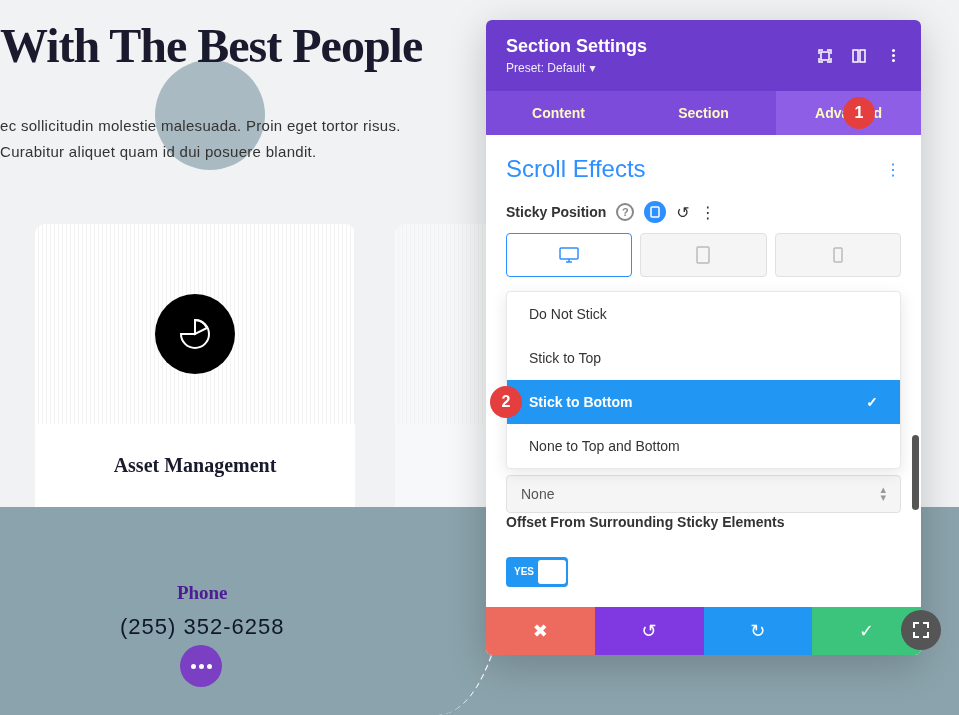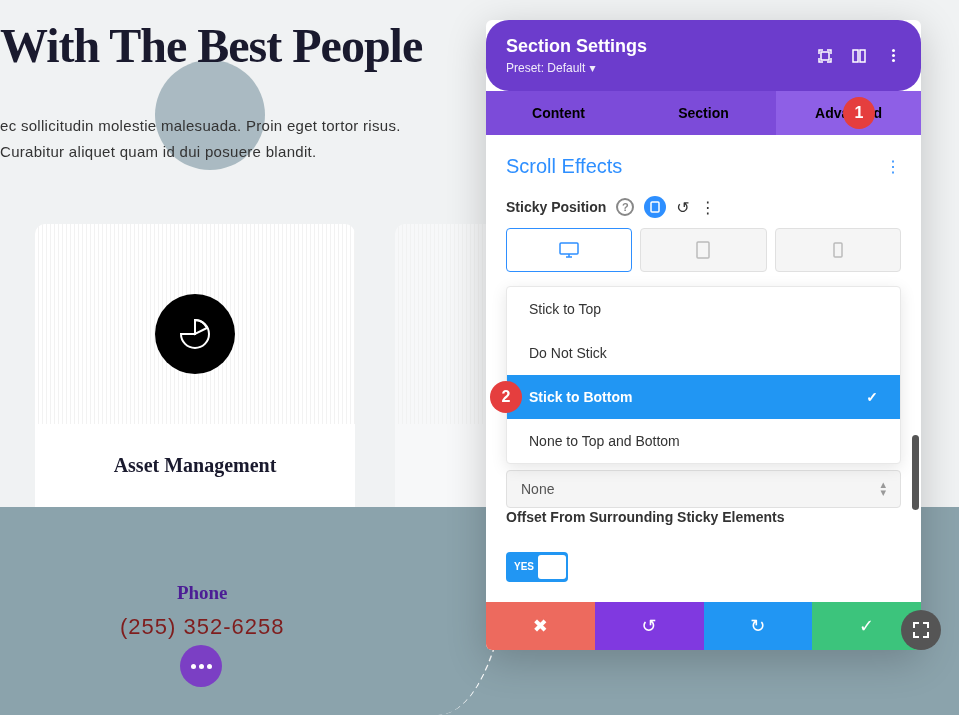--- a/index.html
+++ b/index.html
@@ -12,44 +12,44 @@
     
     .cards-row { display: flex; gap: 40px; margin-top: 60px; padding: 0 35px; }
     .card { background: #fff; border-radius: 10px; width: 320px; height: 300px; padding: 30px; display: flex; flex-direction: column; align-items: center; position: relative; overflow: hidden; }
     .wave-bg { position: absolute; top: 0; left: 0; right: 0; height: 200px; background-image: repeating-linear-gradient(90deg, transparent 0 3px, #e5e5e5 3px 4px); opacity: 0.5; }
     .card-icon { width: 80px; height: 80px; border-radius: 50%; background: #000; display: flex; align-items: center; justify-content: center; margin-top: 40px; position: relative; z-index: 2; }
     .card-title { font-family: Georgia, serif; font-size: 20px; font-weight: 700; margin-top: 80px; color: #1a1a2e; position: relative; z-index: 2; }
     
     .bottom-section { position: absolute; bottom: 0; left: 0; right: 0; height: 208px; background: #8ba3ac; display: flex; align-items: center; padding-left: 120px; }
     .contact-block { text-align: center; }
     .contact-label { font-family: Georgia, serif; font-size: 19px; font-weight: 700; color: #4c1d95; }
-    .contact-value { font-size: 22px; color: #7f1d1d; margin-top: 10px; letter-spacing: 1px; }
+    .contact-value { font-size: 22px; color: #0f172a; margin-top: 10px; letter-spacing: 1px; }
     
     .dots-btn { position: absolute; bottom: 28px; left: 180px; width: 42px; height: 42px; border-radius: 50%; background: #7b3fc4; display: flex; align-items: center; justify-content: center; gap: 3px; cursor: pointer; }
     .dots-btn span { width: 5px; height: 5px; border-radius: 50%; background: #fff; }
     
     .dashed-line { position: absolute; bottom: 0; left: 390px; width: 120px; height: 290px; border-right: 2px dashed #fff; border-radius: 0 0 60% 0; }
     
     
     .modal { position: absolute; top: 20px; right: 38px; width: 435px; background: #fff; box-shadow: 0 10px 40px rgba(0,0,0,0.2); border-radius: 6px; overflow: hidden; }
-    .modal-header { background: #6c3ccc; color: #fff; padding: 16px 20px; display: flex; align-items: center; justify-content: space-between; border-radius: 23px; }
+    .modal-header { background: #6c3ccc; color: #fff; padding: 16px 20px; display: flex; align-items: center; justify-content: space-between; }
     .modal-header-left { display: flex; flex-direction: column; gap: 4px; }
     .modal-title { font-size: 18px; font-weight: 700; }
     .modal-preset { font-size: 12px; opacity: 0.9; display: flex; align-items: center; gap: 4px; }
     .modal-header-icons { display: flex; gap: 18px; align-items: center; }
     .hi { width: 16px; height: 16px; display: flex; align-items: center; justify-content: center; cursor: pointer; color: #fff; }
     
     .tabs { background: #7c4bd9; display: flex; position: relative; }
-    .tab { flex: 1; padding: 14px 0; text-align: center; color: #000000; font-size: 14px; font-weight: 600; cursor: pointer; }
+    .tab { flex: 1; padding: 14px 0; text-align: center; color: #fef9c3; font-size: 14px; font-weight: 600; cursor: pointer; }
     .tab.active { background: #8e5fe6; }
     .badge-1 { position: absolute; right: 46px; top: 50%; transform: translateY(-50%); width: 32px; height: 32px; border-radius: 50%; background: #e53e3e; color: #fff; display: flex; align-items: center; justify-content: center; font-weight: 700; font-size: 16px; }
     
     .panel-body { background: #fff; padding: 20px; position: relative; }
     .section-heading { display: flex; justify-content: space-between; align-items: center; margin-bottom: 18px; }
-    .section-heading h3 { color: #2e8fff; font-size: 20px; font-weight: 500; }
+    .section-heading h3 { color: #2e8fff; font-size: 24px; font-weight: 500; }
     .section-dots { color: #2e8fff; cursor: pointer; font-size: 16px; }
     
     .field-label-row { display: flex; align-items: center; gap: 10px; margin-bottom: 10px; }
     .field-label { font-size: 14px; font-weight: 600; color: #333; }
     .help-icon { width: 18px; height: 18px; border-radius: 50%; border: 2px solid #888; display: flex; align-items: center; justify-content: center; font-size: 11px; font-weight: 700; color: #888; cursor: pointer; }
     .circ-icon { width: 22px; height: 22px; border-radius: 50%; background: #2e8fff; color: #fff; display: flex; align-items: center; justify-content: center; cursor: pointer; }
     .reset-icon { cursor: pointer; font-size: 16px; color: #333; }
     .field-dots { cursor: pointer; color: #333; }
     
     .device-tabs { display: flex; gap: 8px; margin-bottom: 14px; }
@@ -190,22 +190,22 @@
           </svg>
       </div>
       <div class="device-tab dim">
         <svg width="10" height="16" viewBox="0 0 10 16">
             <rect x="1" y="1" width="8" height="14" rx="1" fill="none" stroke="#bbb" stroke-width="1.5"></rect>
           </svg>
       </div>
     </div>
 
     <div class="dropdown-panel">
+      <div class="dd-option">Do Not Stick</div>
       <div class="dd-option">Stick to Top</div>
-      <div class="dd-option">Do Not Stick</div>
       <div class="dd-option selected">
         <div class="badge-2">2</div>
         <span>Stick to Bottom</span>
         <span>✓</span>
       </div>
       <div class="dd-option">None to Top and Bottom</div>
     </div>
 
     <div class="select-box">
       <span>None</span>

